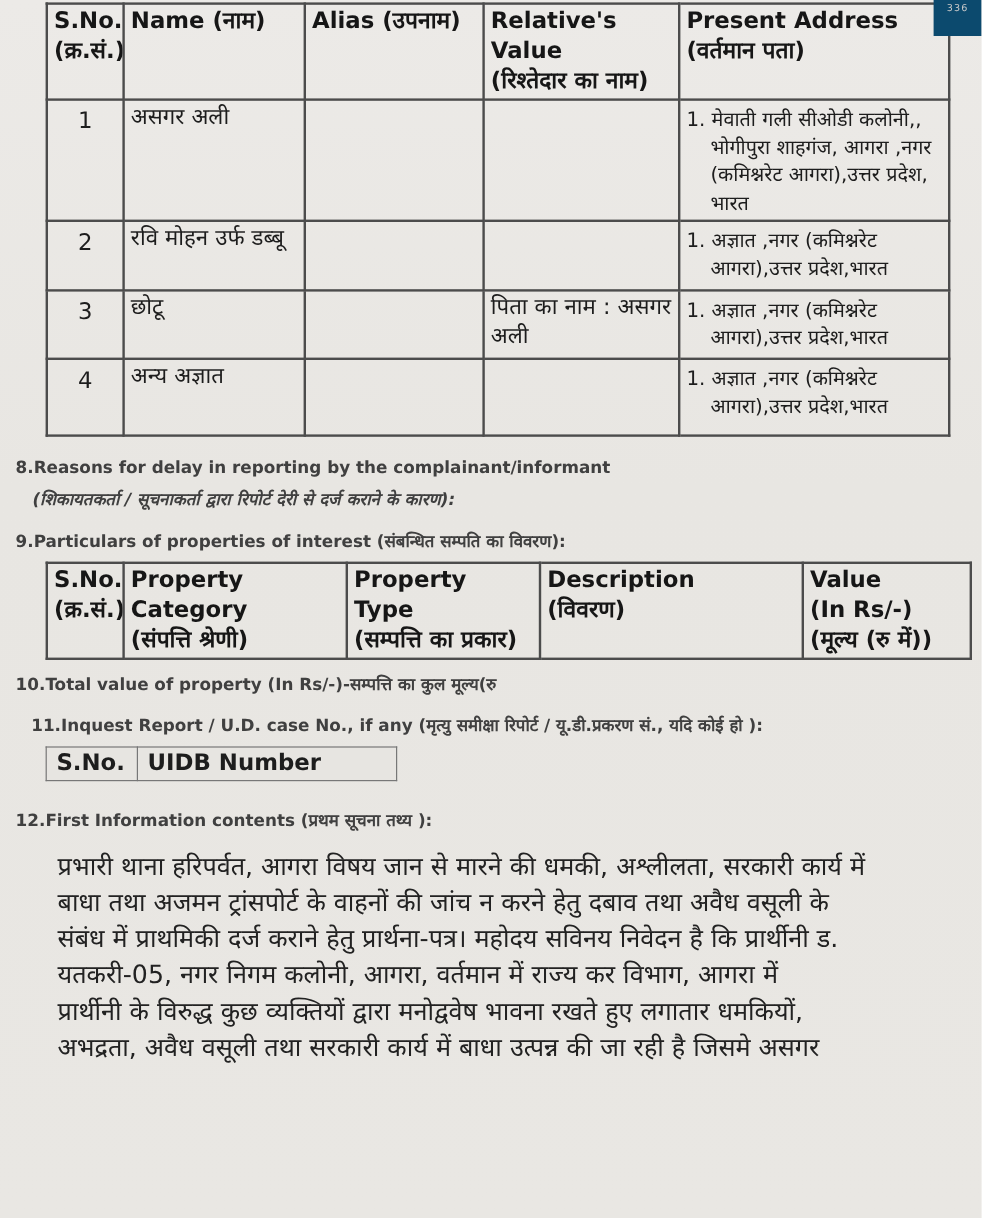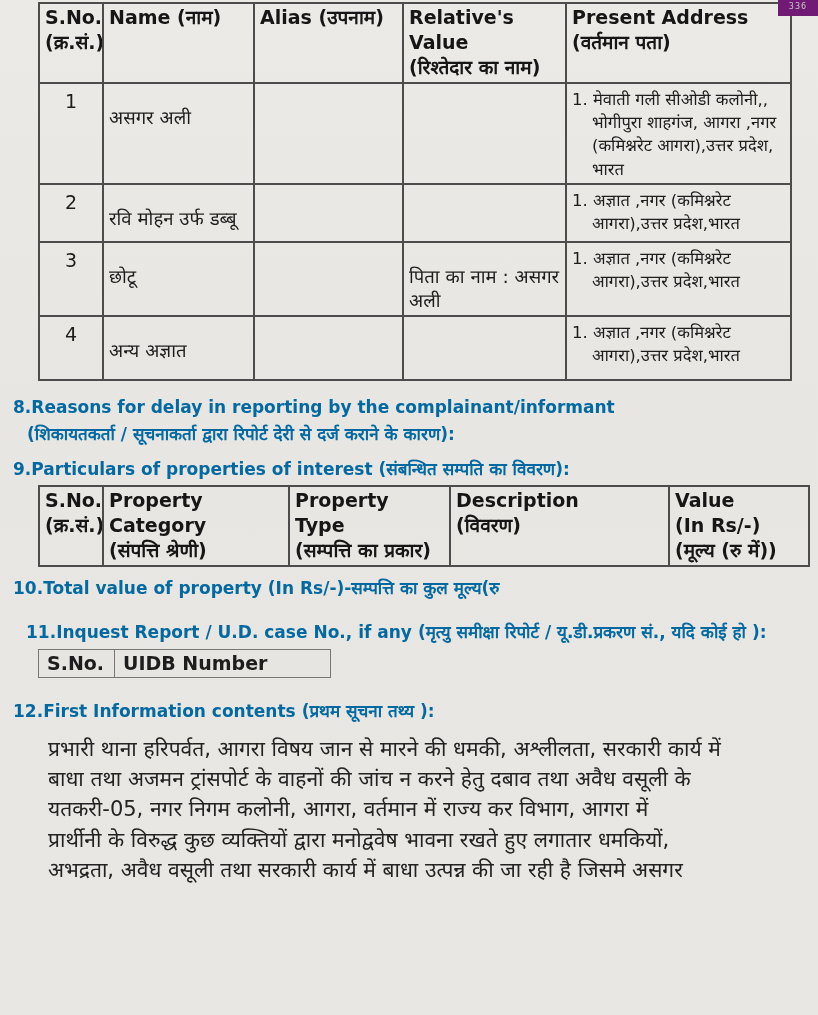--- a/index.html
+++ b/index.html
@@ -3,56 +3,56 @@
 <meta charset="utf-8">
 <style>
   html,body{margin:0;padding:0;}
   body{
     width:818px;height:1015px;overflow:hidden;position:relative;
     background:linear-gradient(180deg,#eceae7 0%,#e8e6e2 40%,#e9e7e3 100%);
     color:#1d1d1d;
     font-family:"DejaVu Sans","Liberation Sans",sans-serif;
   }
   .watermark{
-    position:absolute;top:0;right:0;width:40px;height:16px;
-    background:#701a75;color:#c9c9c9;font-size:8px;line-height:13px;
+    position:absolute;top:0;right:0;width:40px;height:30px;
+    background:#0c4a6e;color:#c9c9c9;font-size:8px;line-height:13px;
     text-align:center;letter-spacing:1px;overflow:hidden;
   }
   table{border-collapse:collapse;table-layout:fixed;}
   .grid th,.grid td{
     border:2px solid #4c4c4c;vertical-align:top;padding:1px 5px 2px 5px;
     overflow:hidden;
   }
   .t1{margin:2px 0 0 38px;width:752px;}
   .t2{margin:2px 0 0 38px;width:770px;}
   th.hdr{
     font-weight:bold;font-size:19px;line-height:1.32;text-align:left;
     white-space:pre-line;color:#161616;
   }
   td.sno{font-size:19px;text-align:center;padding-top:6px;}
-  td.txt{font-size:18.5px;line-height:1.3;padding-top:22px;}
+  td.txt{font-size:18.5px;line-height:1.3;padding-top:2px;}
   td.addr{font-size:16.5px;line-height:1.4;padding-top:4px;}
   td.addr .li{padding-left:20px;text-indent:-20px;}
   .sec{
-    margin-left:13px;font-weight:bold;font-size:17px;line-height:27px;
-    color:#0369a1;
+    margin-left:13px;font-weight:bold;font-size:14px;line-height:27px;
+    color:#404040;
   }
   .sec .hi{font-weight:bold;}
-  .sec-cont{margin-left:27px;}
+  .sec-cont{margin-left:27px;font-style:italic;}
   .hang{padding-left:42px;text-indent:-29px;max-width:790px;}
   .t3{margin:3px 0 0 38px;width:292px;}
   .t3 td{
     border:1.5px solid #777;font-weight:bold;font-size:19px;
     padding:2px 8px;background:#e7e5e1;
   }
   .para{margin:9px 25px 0 48px;font-size:21px;color:#222;}
   .para .pline{height:30.2px;white-space:nowrap;}
   .mt12{margin-top:13px;}
   .mt8{margin-top:8px;}
-  .mt6{margin-top:17px;}
+  .mt6{margin-top:7px;}
   .mt30{margin-top:20px;}
 </style>
 </head>
 <body>
 
 <div class="watermark">336</div>
 
 <table class="grid t1">
   <colgroup>
     <col style="width:64px">
@@ -172,17 +172,18 @@
   </table>
 
 <div class="sec mt30">
   <span>12.</span><span>First Information contents</span>
   <span class="hi">(प्रथम सूचना तथ्य ):</span>
 </div>
 
 <div class="para">
   <div class="pline">प्रभारी थाना हरिपर्वत, आगरा विषय जान से मारने की धमकी, अश्लीलता, सरकारी कार्य में</div>
   <div class="pline">बाधा तथा अजमन ट्रांसपोर्ट के वाहनों की जांच न करने हेतु दबाव तथा अवैध वसूली के</div>
+  <div class="pline">संबंध में प्राथमिकी दर्ज कराने हेतु प्रार्थना-पत्र। महोदय सविनय निवेदन है कि प्रार्थीनी ड.</div>
   <div class="pline">यतकरी-05, नगर निगम कलोनी, आगरा, वर्तमान में राज्य कर विभाग, आगरा में</div>
   <div class="pline">प्रार्थीनी के विरुद्ध कुछ व्यक्तियों द्वारा मनोद्ववेष भावना रखते हुए लगातार धमकियों,</div>
   <div class="pline">अभद्रता, अवैध वसूली तथा सरकारी कार्य में बाधा उत्पन्न की जा रही है जिसमे असगर</div>
 
 </div>
 
 </body></html>

